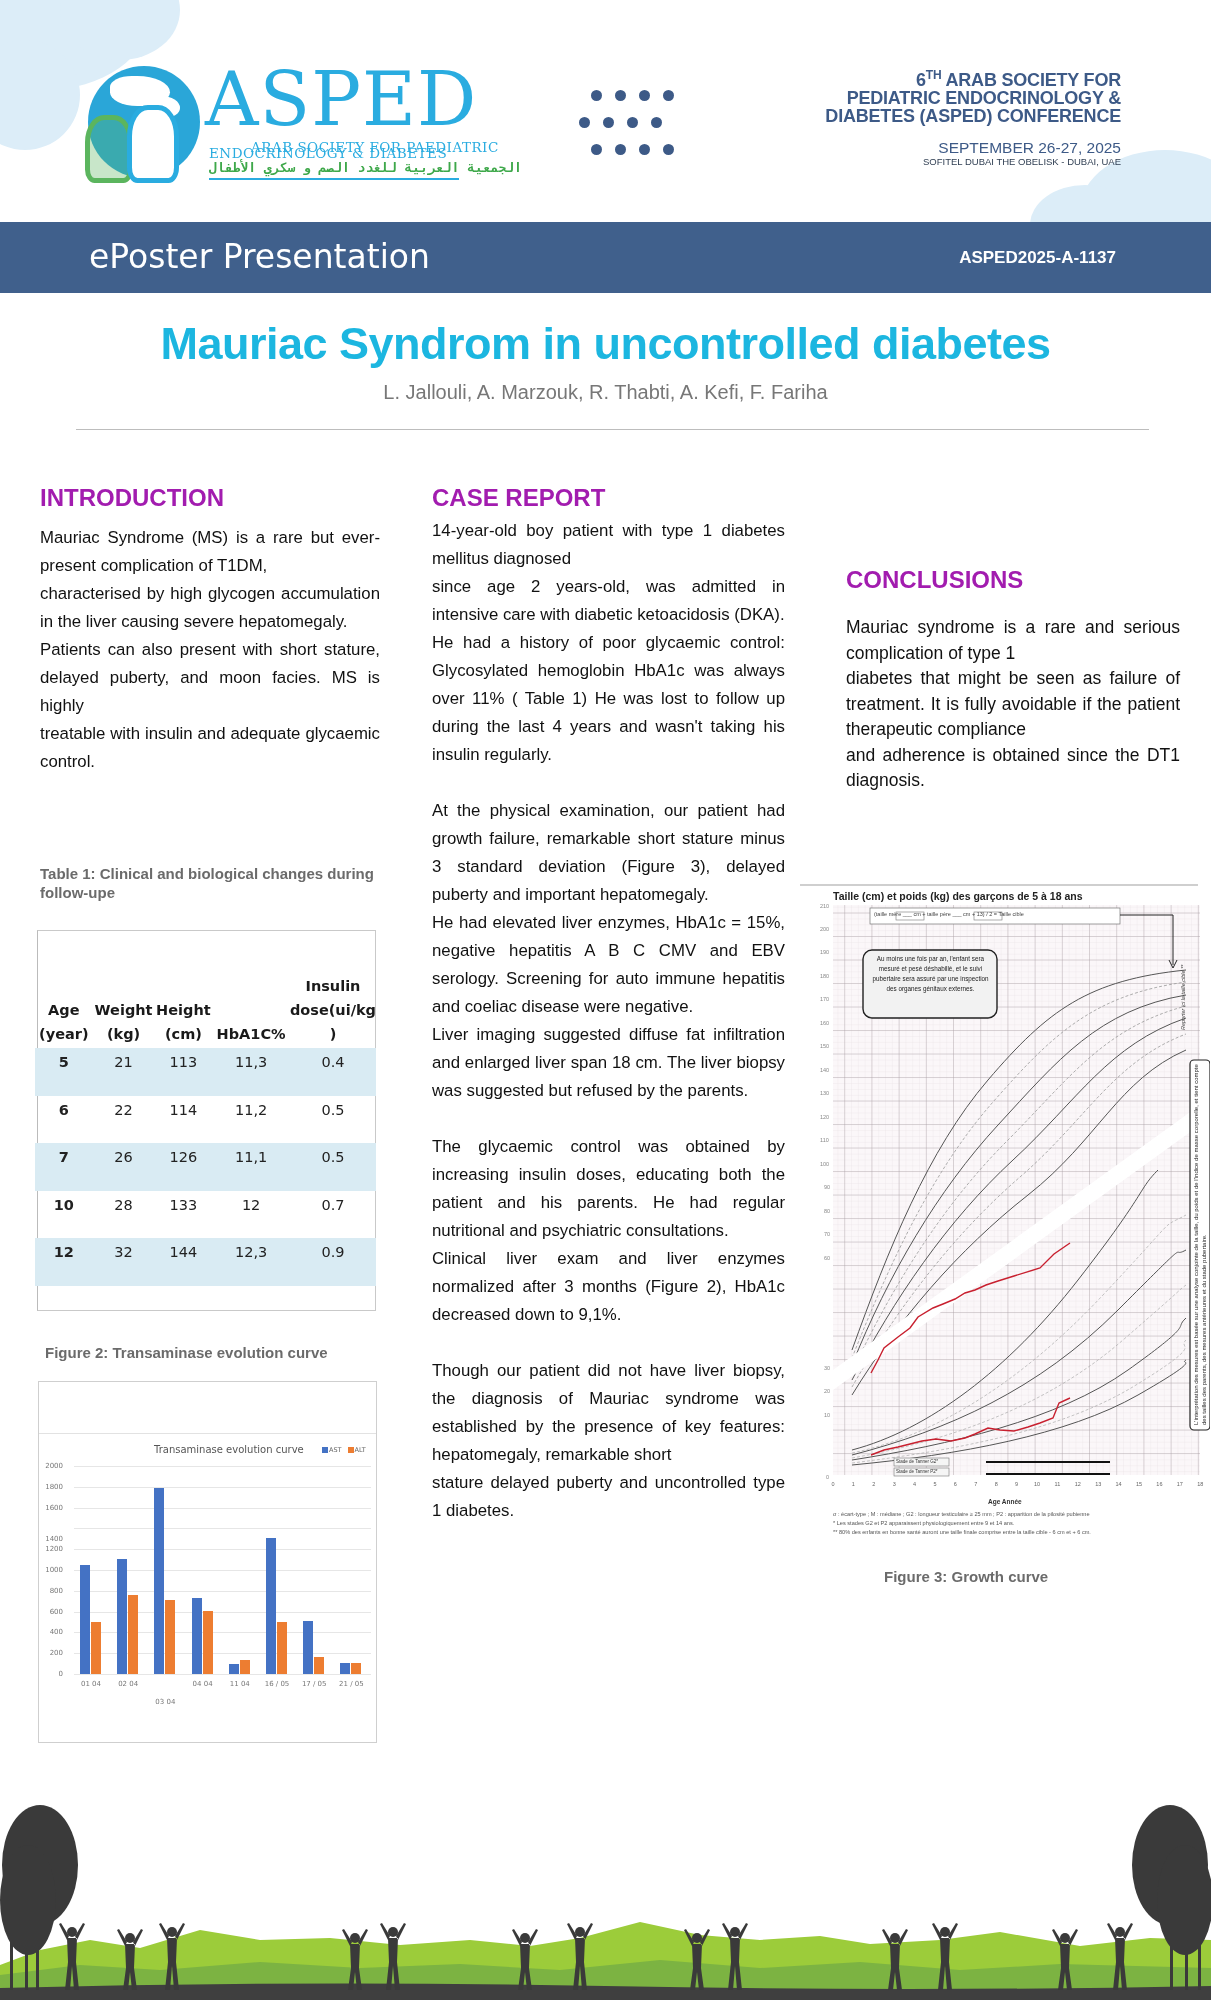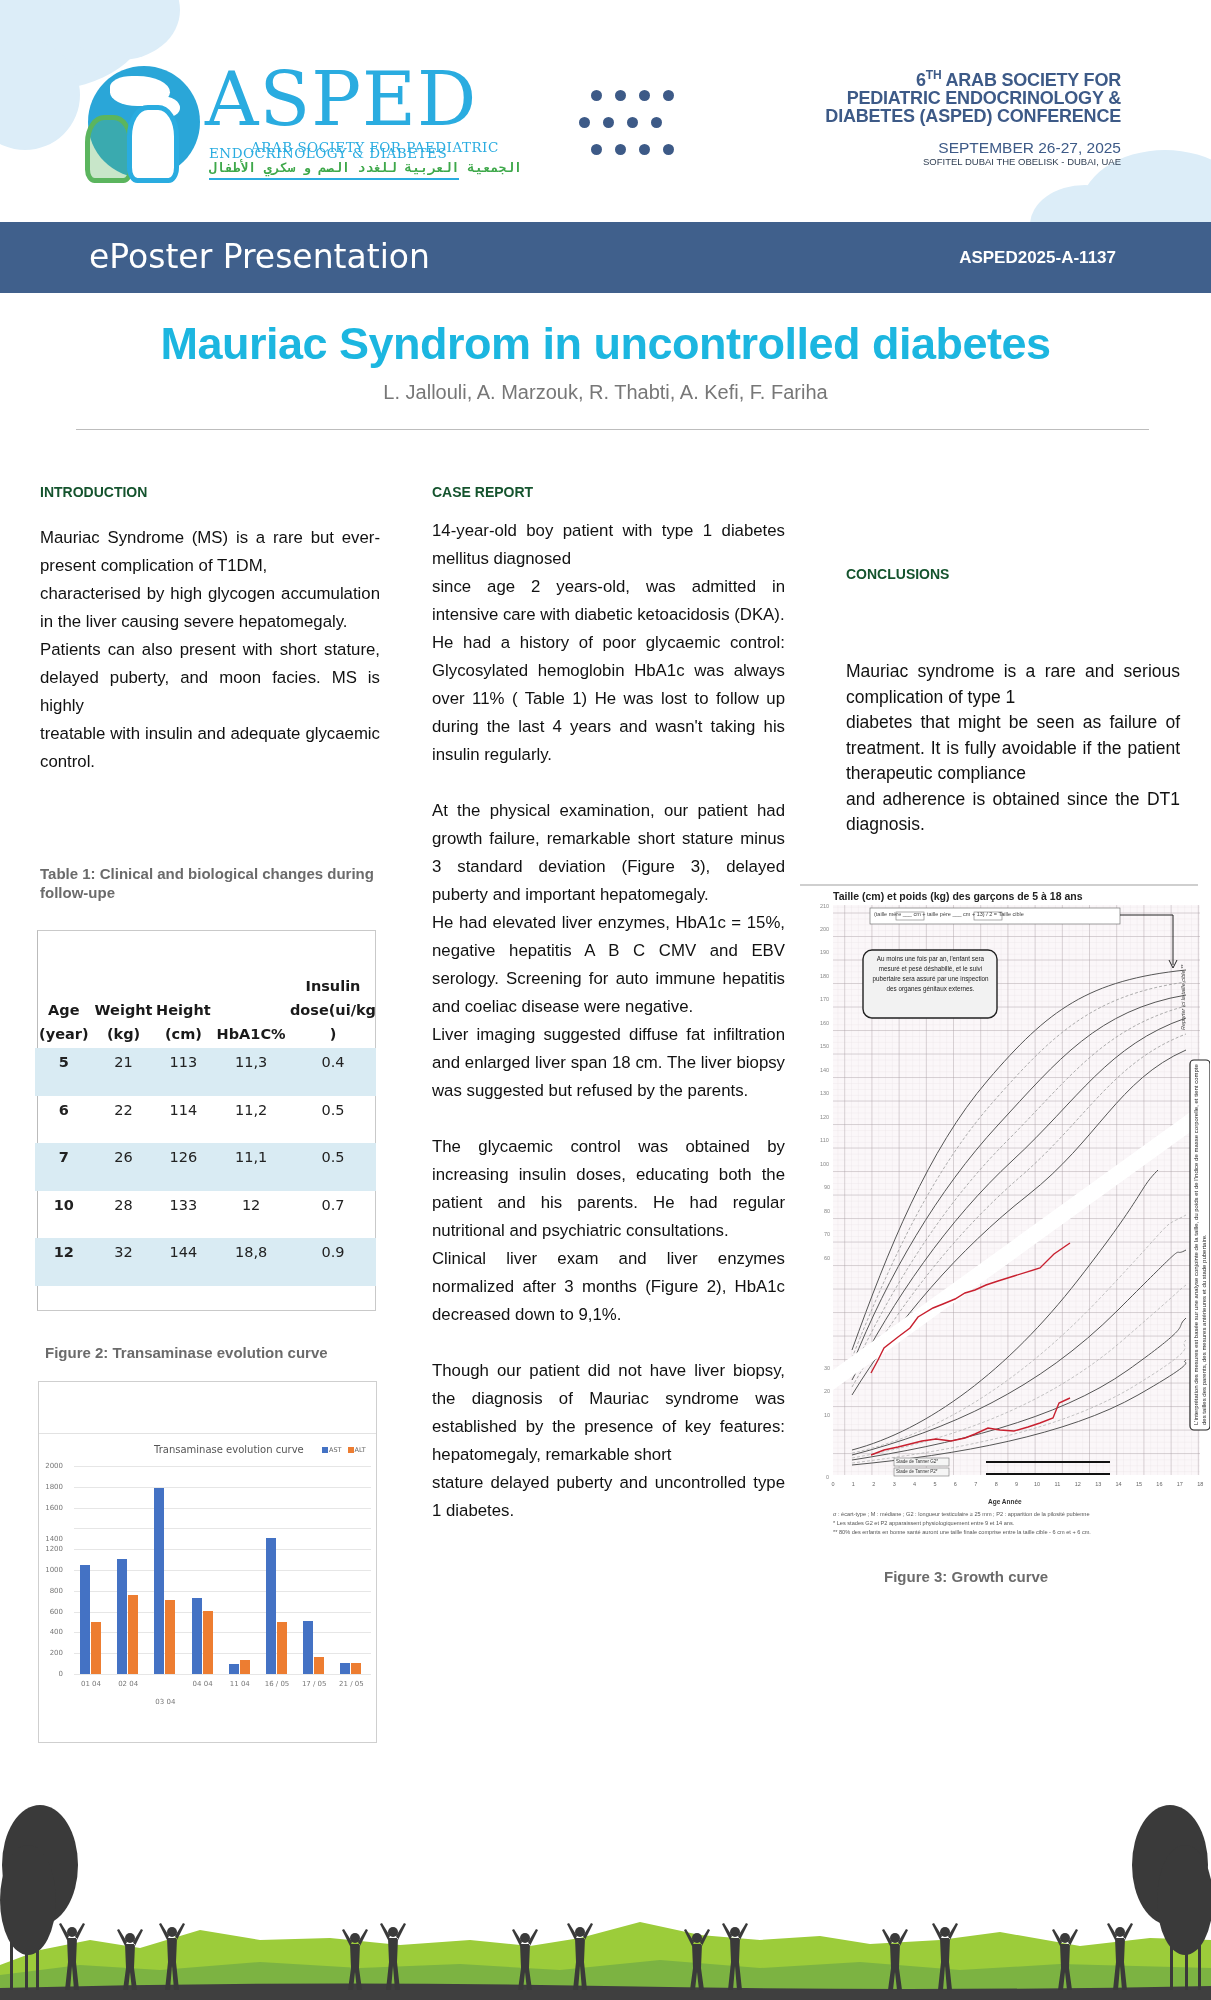--- a/index.html
+++ b/index.html
@@ -31,25 +31,25 @@
   .banner { position: absolute; left: 0; top: 222px; width: 1211px; height: 71px; background: #40608c; color: #fff; }
   .banner-title { position: absolute; left: 89px; top: 16px; font-family: "DejaVu Sans", sans-serif; font-size: 33px; line-height: 38px; }
   .banner-id { position: absolute; right: 95px; top: 26px; font-family: "Liberation Sans", sans-serif; font-weight: bold; font-size: 17px; }
 
   
   .title { position: absolute; left: 0; top: 318px; width: 1211px; text-align: center; font-family: "Liberation Sans", sans-serif; font-weight: bold; font-size: 45px; color: #1cb6e0; letter-spacing: -.5px; }
   .authors { position: absolute; left: 0; top: 381px; width: 1211px; text-align: center; font-family: "Liberation Sans", sans-serif; font-size: 20px; color: #777; }
   .rule { position: absolute; left: 76px; top: 429px; width: 1073px; height: 1px; background: #bdbdbd; }
 
   
-  .sec-head { position: absolute; font-family: "Liberation Sans", sans-serif; font-weight: bold; font-size: 14px; color: #14532d; }
+  .sec-head { position: absolute; font-family: "Liberation Sans", sans-serif; font-weight: bold; font-size: 24px; color: #a21caf; }
   .body-text { position: absolute; font-family: "Liberation Sans", sans-serif; font-size: 16.8px; line-height: 28px; color: #111; text-align: justify; }
   .body-text p { margin: 0; }
   .body-text .gap { height: 28px; }
-  .concl-text { line-height: 25.5px; font-size: 17.5px; margin-top: 44px; }
+  .concl-text { line-height: 25.5px; font-size: 17.5px; }
 
   .caption { position: absolute; font-family: "Liberation Sans", sans-serif; font-weight: bold; font-size: 15px; color: #6b6b6b; line-height: 19px; }
 
   
   .tbl-frame { position: absolute; left: 37px; top: 930px; width: 339px; height: 381px; border: 1px solid #c9c9c9; border-left-color: #bbb; }
   .tbl { position: absolute; left: 35px; top: 968px; width: 341px; border-collapse: collapse; font-family: "DejaVu Sans", sans-serif; font-size: 14.5px; }
   .tbl th { font-weight: bold; text-align: center; vertical-align: bottom; padding: 6px 0 2px; line-height: 24px; height: 76px; }
   .tbl td { text-align: center; vertical-align: top; height: 47.5px; padding-top: 6px; color: #222; }
   .tbl td:first-child { font-weight: bold; }
   .tbl tr.shade td { background: #d9ebf3; }
@@ -183,21 +183,21 @@
       <td>10</td>
         <td>28</td>
         <td>133</td>
         <td>12</td>
         <td>0.7</td>
     </tr>
     <tr class="shade">
       <td>12</td>
         <td>32</td>
         <td>144</td>
-        <td>18,8</td>
+        <td>12,3</td>
         <td>0.9</td>
     </tr>
   </tbody>
 </table>
 
 <div class="caption" style="left:45px;top:1343px;">Figure 2: Transaminase evolution curve</div>
 <div class="chart-frame">
   <div class="chart-divider"></div>
   <div class="chart-title">Transaminase evolution curve</div>
   <div class="legend">

